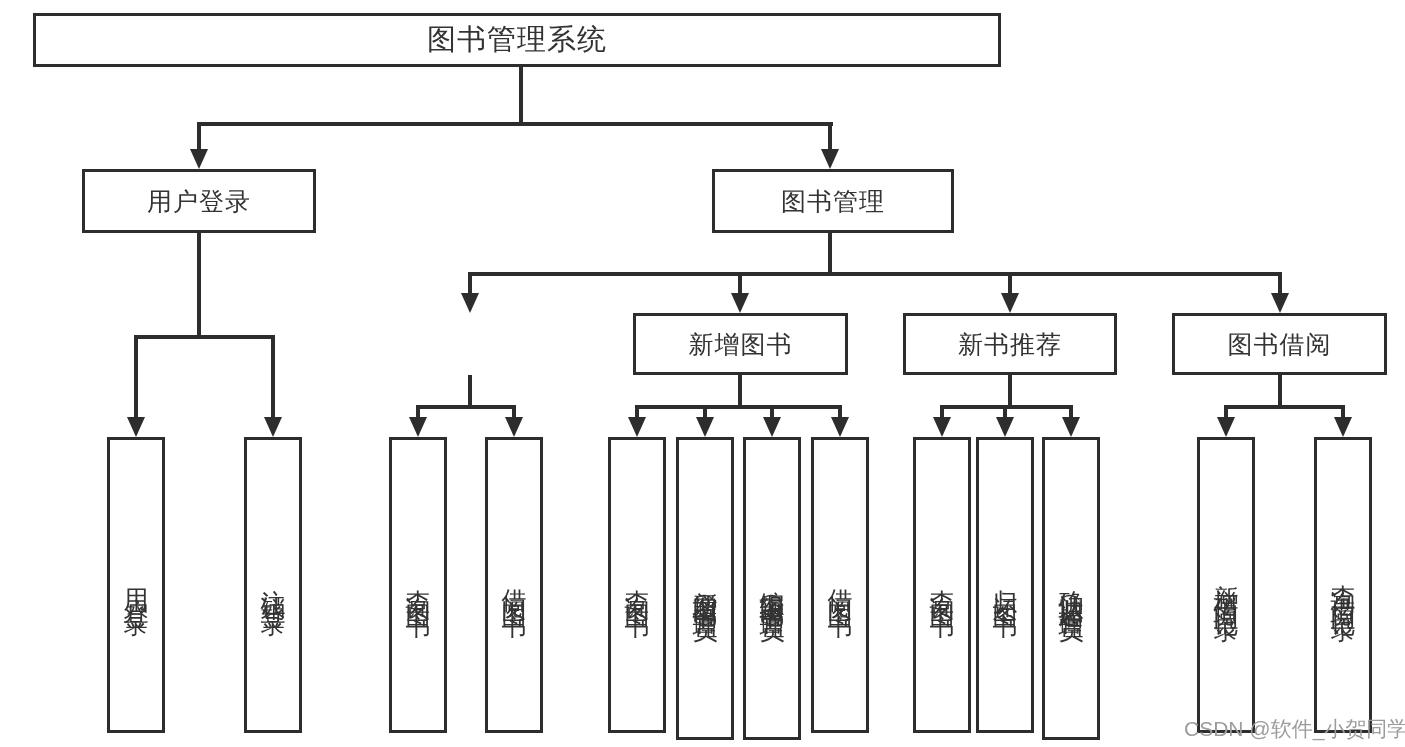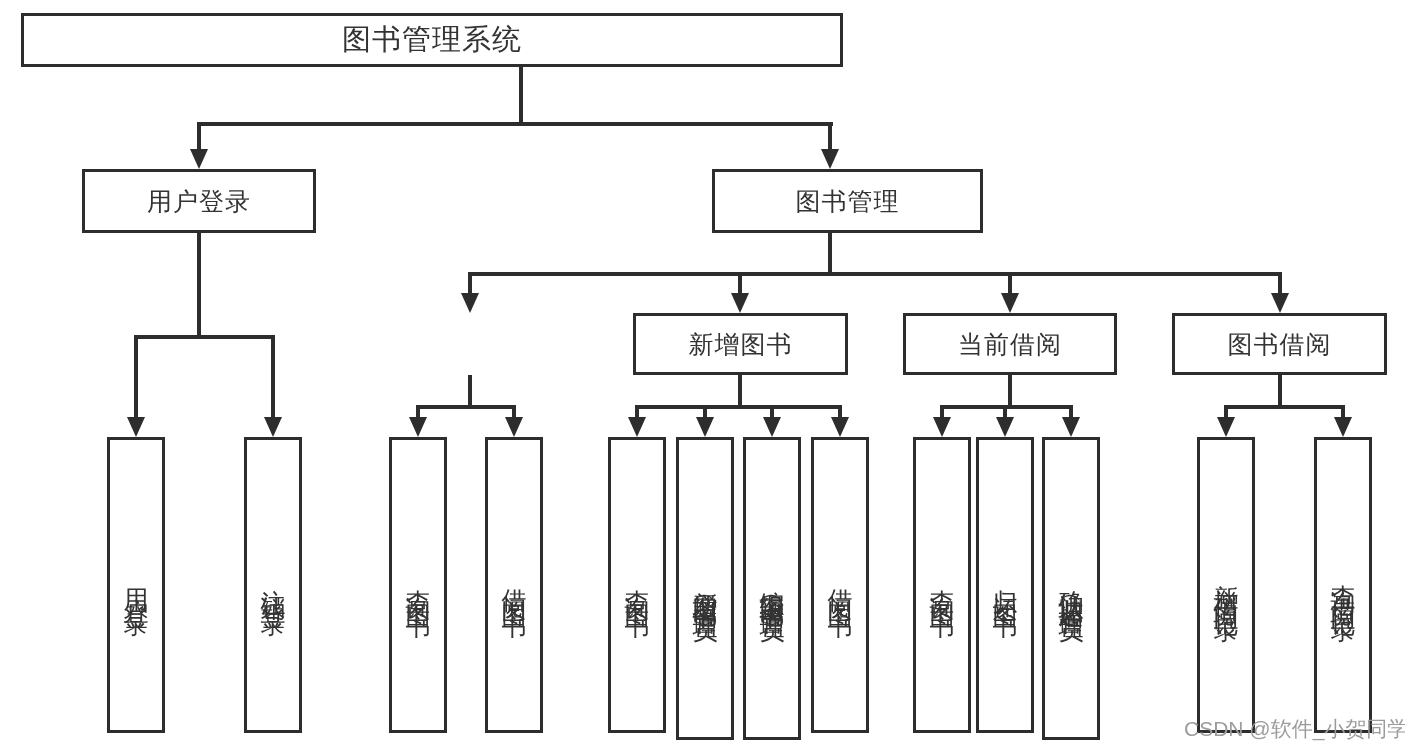--- a/index.html
+++ b/index.html
@@ -37,54 +37,54 @@
   .watermark{
     position:absolute;left:1184px;top:715px;z-index:5;
     font-size:21px;color:var(--watermark);white-space:nowrap;
   }
 </style>
 </head>
 <body>
 
 <div class="canvas">
 
-  <div class="nd" style="left:21px;top:13px;width:822px;height:54px;">
+  <div class="nd" style="left:33px;top:13px;width:968px;height:54px;">
     <span class="lbl root-lbl">图书管理系统</span>
   </div>
 
   <div class="ln" style="left:519px;top:67px;width:4px;height:55px;"></div>
   <div class="ln" style="left:197px;top:122px;width:636px;height:4px;"></div>
   <div class="ln" style="left:197px;top:122px;width:4px;height:30px;"></div>
   <div class="ah" style="left:190px;top:149px;"></div>
   <div class="ln" style="left:828px;top:122px;width:4px;height:30px;"></div>
   <div class="ah" style="left:821px;top:149px;"></div>
 
   <div class="nd" style="left:82px;top:169px;width:234px;height:64px;">
     <span class="lbl h-lbl">用户登录</span>
   </div>
-  <div class="nd" style="left:712px;top:169px;width:271px;height:64px;">
+  <div class="nd" style="left:712px;top:169px;width:242px;height:64px;">
     <span class="lbl h-lbl">图书管理</span>
   </div>
 
   <div class="ln" style="left:828px;top:233px;width:4px;height:41px;"></div>
   <div class="ln" style="left:468px;top:272px;width:814px;height:4px;"></div>
   <div class="ln" style="left:468px;top:272px;width:4px;height:24px;"></div>
   <div class="ah" style="left:461px;top:293px;"></div>
   <div class="ln" style="left:738px;top:272px;width:4px;height:24px;"></div>
   <div class="ah" style="left:731px;top:293px;"></div>
   <div class="ln" style="left:1008px;top:272px;width:4px;height:24px;"></div>
   <div class="ah" style="left:1001px;top:293px;"></div>
   <div class="ln" style="left:1278px;top:272px;width:4px;height:24px;"></div>
   <div class="ah" style="left:1271px;top:293px;"></div>
 
   <div class="nd" style="left:633px;top:313px;width:215px;height:62px;">
     <span class="lbl h-lbl">新增图书</span>
   </div>
   <div class="nd" style="left:903px;top:313px;width:214px;height:62px;">
-    <span class="lbl h-lbl">当前借阅</span>
+    <span class="lbl h-lbl">新书推荐</span>
   </div>
   <div class="nd" style="left:1172px;top:313px;width:215px;height:62px;">
     <span class="lbl h-lbl">图书借阅</span>
   </div>
 
   <div class="ln" style="left:197px;top:233px;width:4px;height:106px;"></div>
   <div class="ln" style="left:134px;top:335px;width:141px;height:4px;"></div>
   <div class="ln" style="left:134px;top:335px;width:4px;height:84px;"></div>
   <div class="ah" style="left:127px;top:417px;"></div>
   <div class="ln" style="left:271px;top:335px;width:4px;height:84px;"></div>

